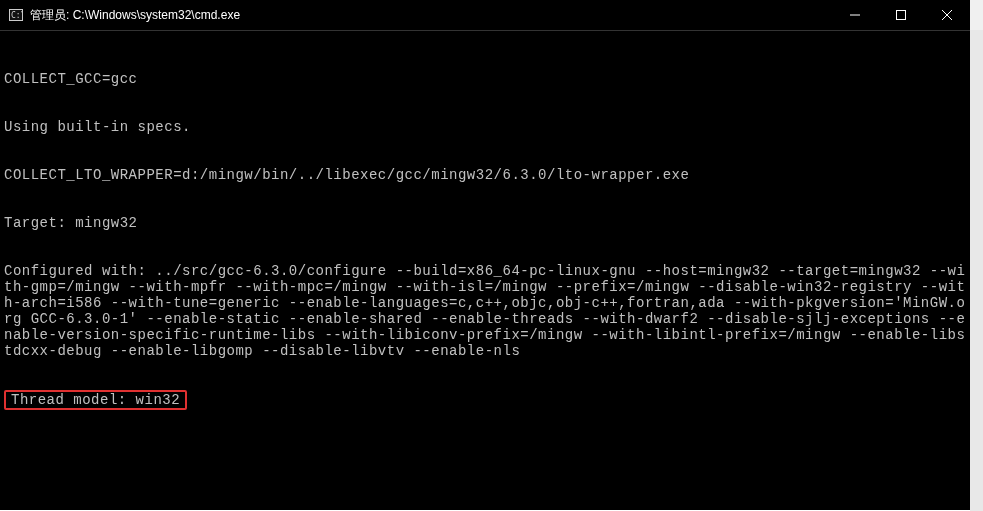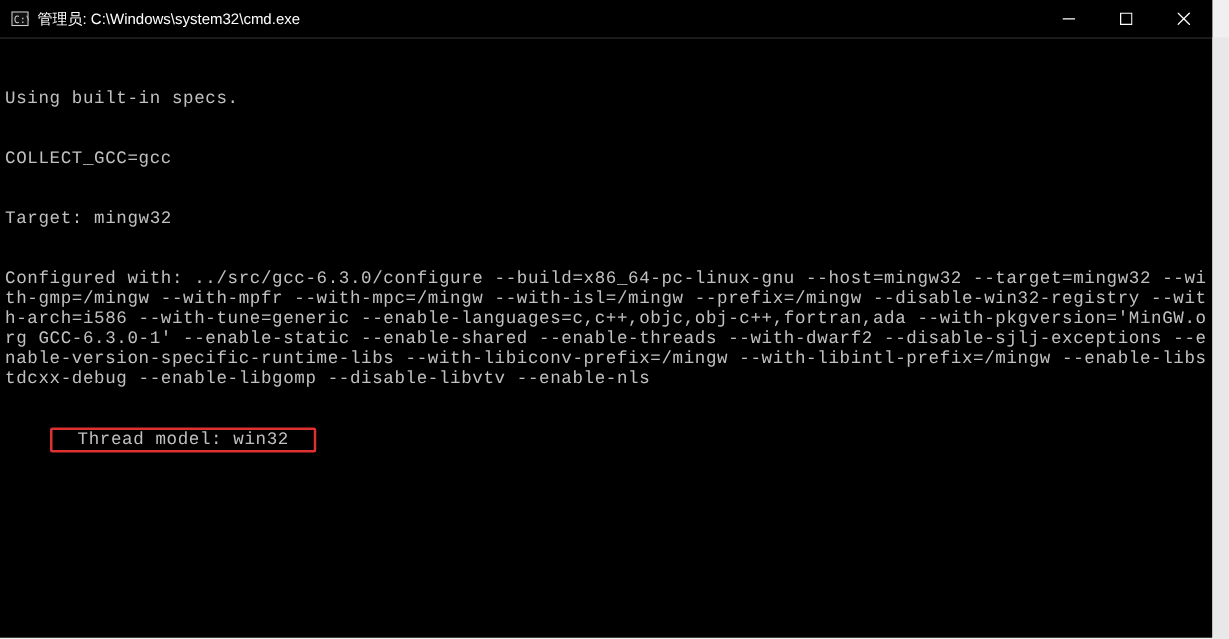--- a/index.html
+++ b/index.html
@@ -80,24 +80,23 @@
     display: inline-block;
     width: 72px;
     height: 14px;
     background: #000;
     vertical-align: text-bottom;
   }
   .highlight-box {
     border: 2px solid #e03131;
     border-radius: 2px;
     display: inline-block;
-    padding: 0 20px;
+    padding: 0 5px;
     line-height: 16px;
     margin-top: -1px;
-    margin-left: 36px;
   }
   .highlight-lead {
     
   }
   .right-edge {
     position: absolute;
     right: 0;
     top: 0;
     width: 13px;
     height: 511px;
@@ -138,22 +137,23 @@
     </div>
     <div class="btn">
       <svg width="10" height="10" viewBox="0 0 10 10">
         <line x1="0" y1="0" x2="10" y2="10" stroke-width="1"></line>
         <line x1="10" y1="0" x2="0" y2="10" stroke-width="1"></line>
       </svg>
     </div>
   </div>
 
   <div class="terminal">
+    <span class="line">COLLECT_GCC=gcc</span>
     <span class="line">Using built-in specs.</span>
-    <span class="line">COLLECT_GCC=gcc</span>
+    <span class="line">COLLECT_LTO_WRAPPER=d:/mingw/bin/../libexec/gcc/mingw32/6.3.0/lto-wrapper.exe</span>
     <span class="line">Target: mingw32</span>
     <span class="line">Configured with: ../src/gcc-6.3.0/configure --build=x86_64-pc-linux-gnu --host=mingw32 --target=mingw32 --with-gmp=/mingw --with-mpfr --with-mpc=/mingw --with-isl=/mingw --prefix=/mingw --disable-win32-registry --with-arch=i586 --with-tune=generic --enable-languages=c,c++,objc,obj-c++,fortran,ada --with-pkgversion='MinGW.org GCC-6.3.0-1' --enable-static --enable-shared --enable-threads --with-dwarf2 --disable-sjlj-exceptions --enable-version-specific-runtime-libs --with-libiconv-prefix=/mingw --with-libintl-prefix=/mingw --enable-libstdcxx-debug --enable-libgomp --disable-libvtv --enable-nls</span>
     <span class="line highlight-lead"><span class="highlight-box"><span>Thread model: win32</span><br></span></span>
     <span class="line">&nbsp;</span>
     
   </div>
 
 </div>
 
 <div class="right-edge">

